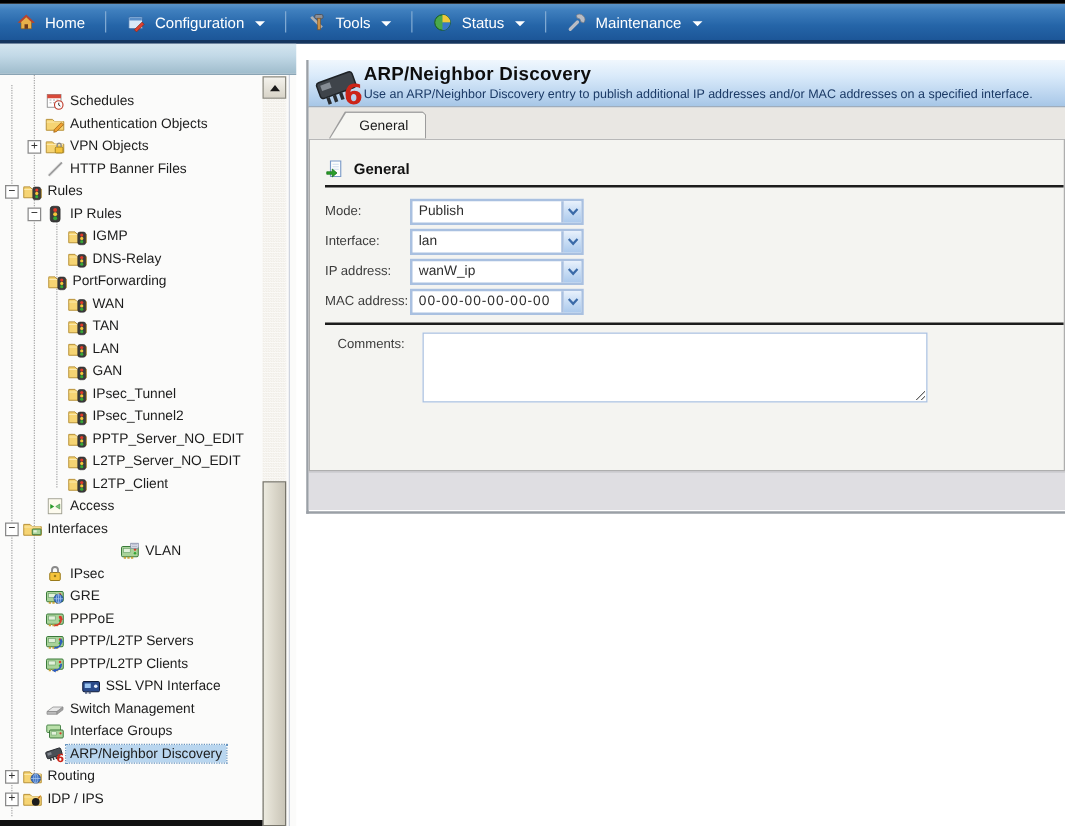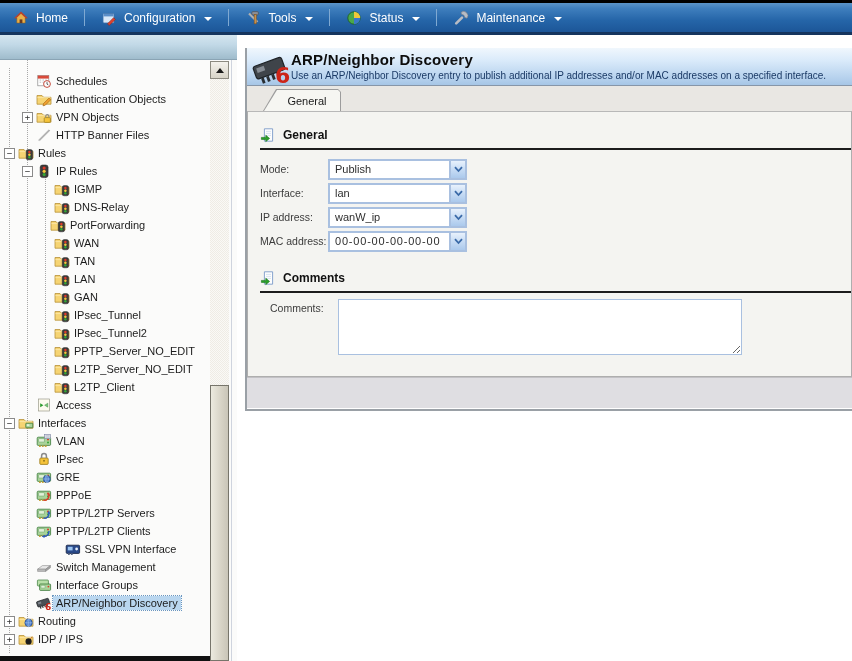--- a/index.html
+++ b/index.html
@@ -275,21 +275,21 @@
               <g transform="translate(8.2,4.6) scale(0.85)">
                 <rect width="7.5" height="12" rx="2.2" fill="#3c3c3c" stroke="#1e1e1e" stroke-width=".5"></rect>
                 <circle cx="3.75" cy="2.9" r="1.5" fill="#e03a2a"></circle>
                 <circle cx="3.75" cy="6" r="1.5" fill="#f5c63a"></circle>
                 <circle cx="3.75" cy="9.1" r="1.5" fill="#35a535"></circle>
               </g>
             </svg>
           </span>
           <span class="tlabel">DNS-Relay</span>
         </div>
-        <div class="trow" style="padding-left: 36px;">
+        <div class="trow" style="padding-left: 24px;">
           <span class="tspace"></span>
           <span class="ticon">
             <svg width="16" height="16" viewBox="0 0 16 16" xmlns="http://www.w3.org/2000/svg">
               <path d="M1 5 1 13.2h14V6.3H7.7L6 4.5H1z" fill="#f6d473" stroke="#b8923a" stroke-width=".8"></path>
               <path d="M1.4 6.6h13" stroke="#fbe9ad" stroke-width=".8"></path>
               <g transform="translate(8.2,4.6) scale(0.85)">
                 <rect width="7.5" height="12" rx="2.2" fill="#3c3c3c" stroke="#1e1e1e" stroke-width=".5"></rect>
                 <circle cx="3.75" cy="2.9" r="1.5" fill="#e03a2a"></circle>
                 <circle cx="3.75" cy="6" r="1.5" fill="#f5c63a"></circle>
                 <circle cx="3.75" cy="9.1" r="1.5" fill="#35a535"></circle>
@@ -458,21 +458,21 @@
           <span class="ticon">
             <svg width="16" height="16" viewBox="0 0 16 16" xmlns="http://www.w3.org/2000/svg">
               <path d="M1 5 1 13.2h14V6.3H7.7L6 4.5H1z" fill="#f6d473" stroke="#b8923a" stroke-width=".8"></path>
               <path d="M1.4 6.6h13" stroke="#fbe9ad" stroke-width=".8"></path>
               <rect x="7.8" y="8.2" width="7" height="4.6" rx=".6" fill="#a9d399" stroke="#2a6a2a" stroke-width=".7"></rect>
               <rect x="8.8" y="9.2" width="2.6" height="1.8" fill="#e2f1da"></rect>
             </svg>
           </span>
           <span class="tlabel">Interfaces</span>
         </div>
-        <div class="trow" style="padding-left: 22px;">
+        <div class="trow" style="padding-left: 22px; justify-content: center;">
           <span class="tspace"></span>
           <span class="ticon">
             <svg width="16" height="16" viewBox="0 0 16 16" xmlns="http://www.w3.org/2000/svg">
               <rect x="1.2" y="4.2" width="13.4" height="8.2" rx="1" fill="#a9d399" stroke="#3a7a3a" stroke-width=".8"></rect>
               <rect x="2.8" y="5.8" width="5.4" height="3.2" fill="#e2f1da" stroke="#6aa06a" stroke-width=".5"></rect>
               <circle cx="12" cy="6.6" r="1" fill="#d83a2a"></circle>
               <circle cx="12" cy="9.6" r="1" fill="#35a535"></circle>
               <rect x="3" y="12.4" width="1.8" height="1.6" fill="#c8a43a"></rect>
               <rect x="5.9" y="12.4" width="1.8" height="1.6" fill="#c8a43a"></rect>
               <rect x="8.8" y="12.4" width="1.8" height="1.6" fill="#c8a43a"></rect>
@@ -727,28 +727,20 @@
                 <span class="sel-btn">
                   <svg width="9" height="7" viewBox="0 0 9 7" xmlns="http://www.w3.org/2000/svg">
                     <path d="M1 1.2 4.5 5 8 1.2" fill="none" stroke="#3a6aa8" stroke-width="1.8"></path>
                   </svg>
                 </span>
               </div>
             </div>
           </div>
       </div>
       <div class="section">
-        <div class="sec-head second">
-          <span class="sec-icon" id="sec-icon-1"><svg width="16" height="16" viewBox="0 0 16 16" xmlns="http://www.w3.org/2000/svg">
-                <path d="M4.4 1.8h8.2v12.4H4.4z" fill="#fdfdfd" stroke="#7a9ac8" stroke-width=".9"></path>
-                <path d="M6 4.4h5M6 6.4h5M6 8.4h5" stroke="#c8d8ec" stroke-width=".7"></path>
-                <path d="M1.4 10.4h4.4V8.2l3.8 3.2-3.8 3.2v-2.2H1.4z" fill="#2aa02a" stroke="#17701a" stroke-width=".6"></path>
-              </svg></span>
-          <span class="sec-title">Comments</span>
-        </div>
         <div class="sec-line"></div>
         <div class="row-comments">
           <span class="f-label">Comments:</span>
           <textarea id="comments-ta" style=""></textarea>
         </div>
       </div>
     </div>
     <div id="panel-footer"></div>
   </div>
 

